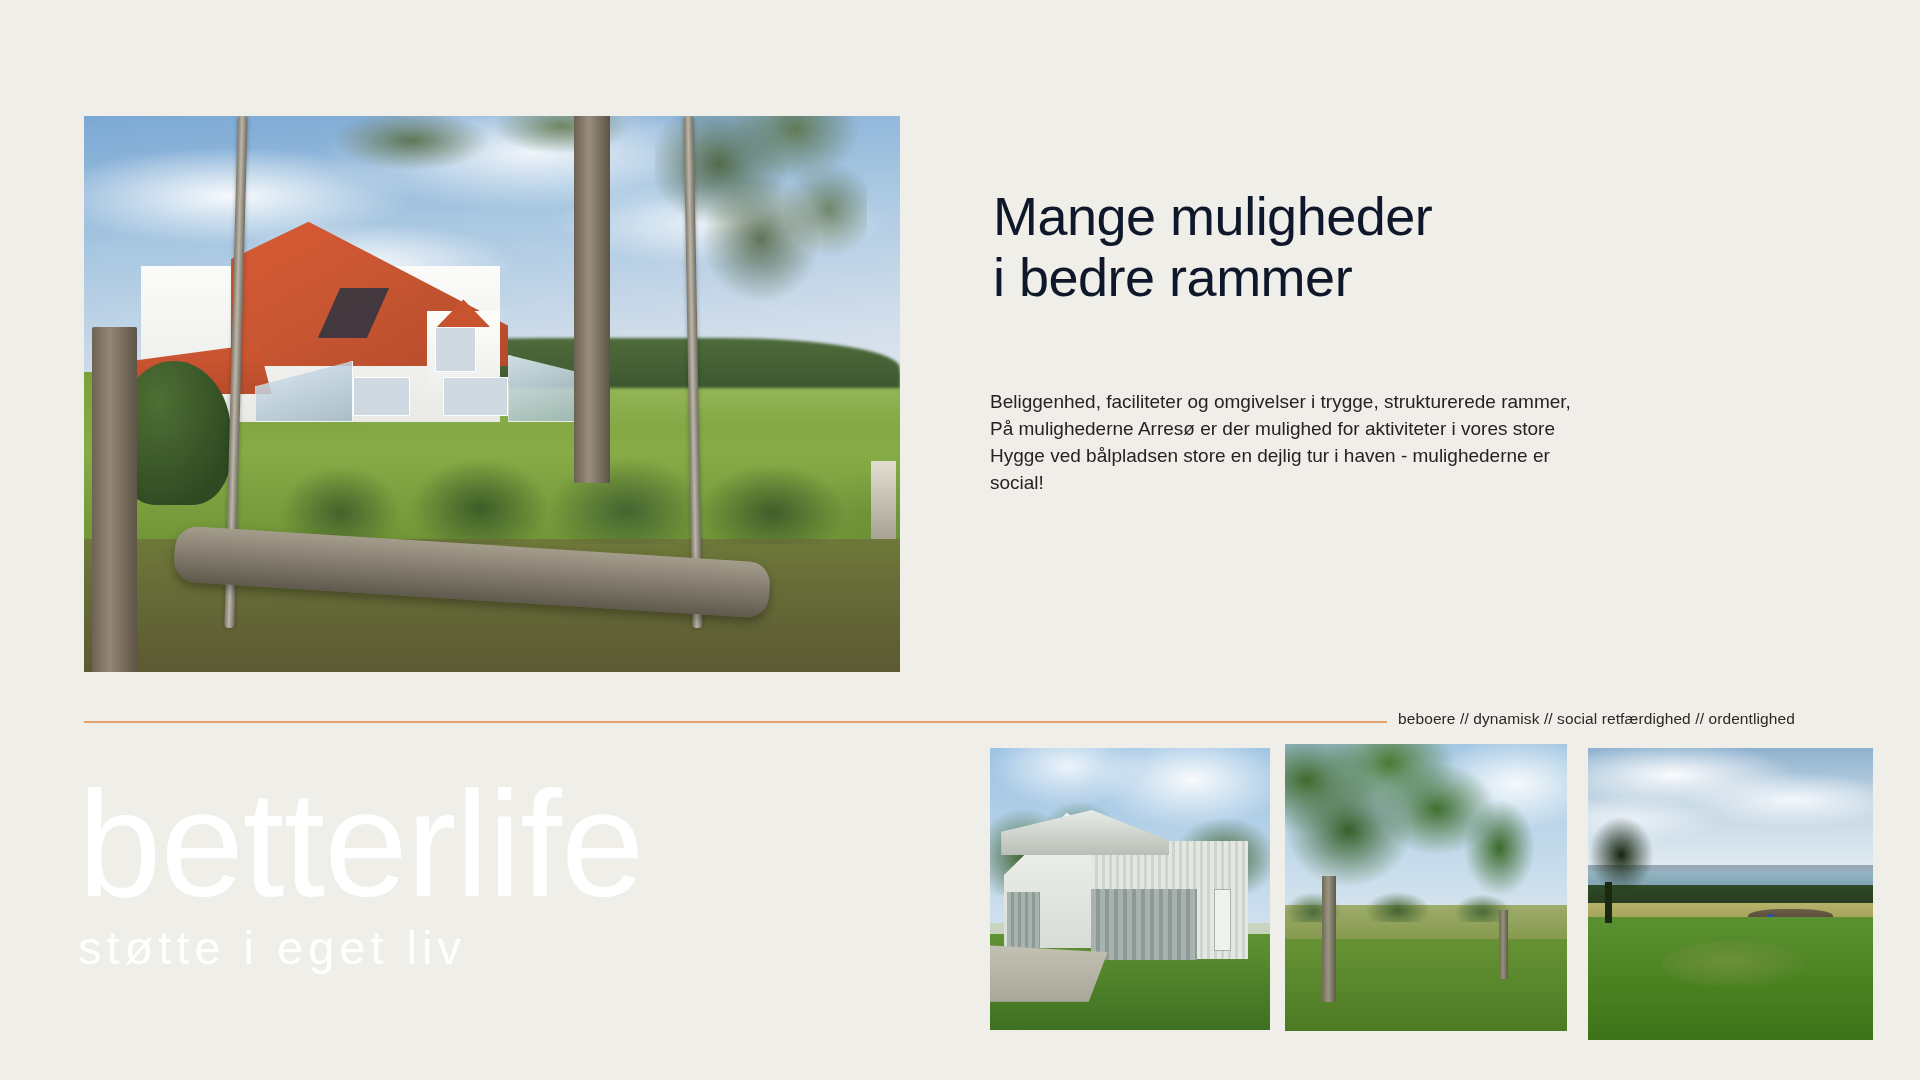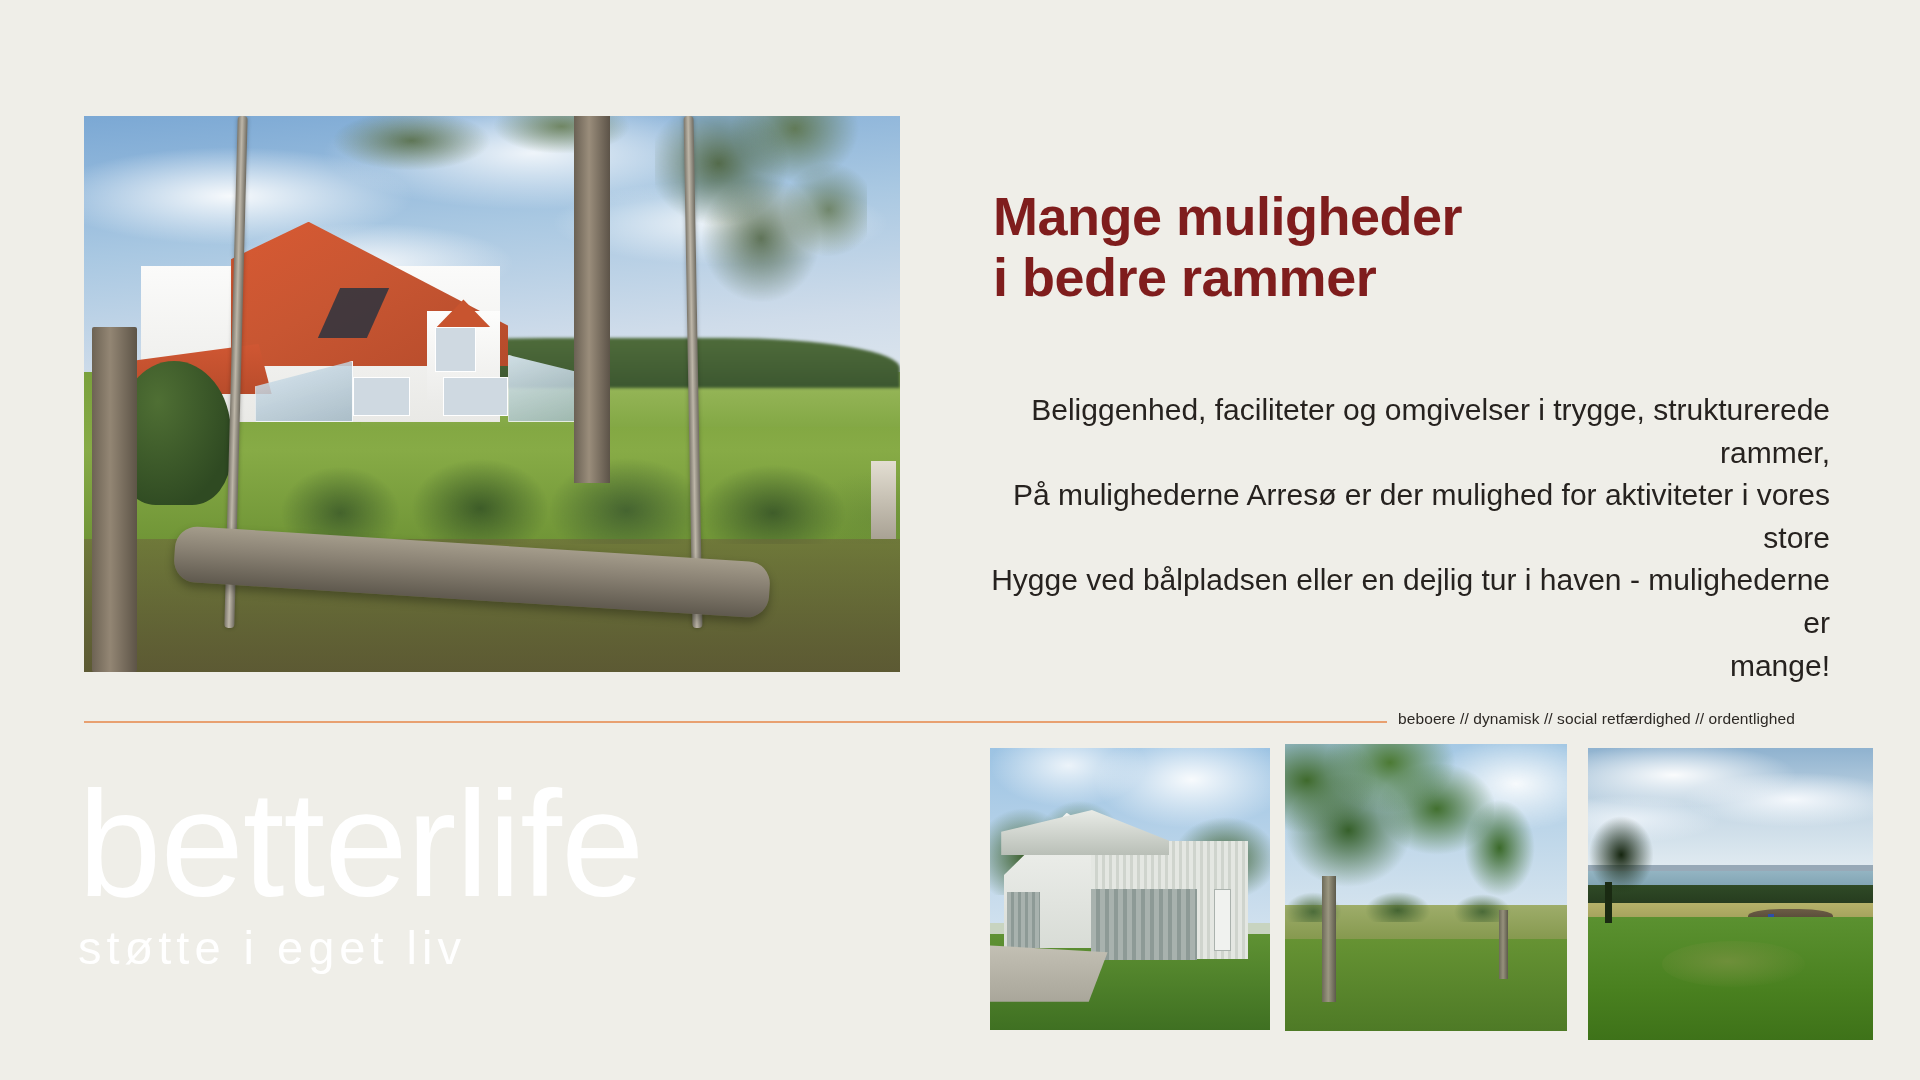--- a/index.html
+++ b/index.html
@@ -134,28 +134,28 @@
     box-shadow:0 5px 10px rgba(0,0,0,.3);
   }
   .hp-post {
     position:absolute; right:0.5%; top:62%; width:3%; height:14%;
     background:linear-gradient(180deg,#e3ded2,#a9a294);
   }
 
   
   .headline {
     position:absolute; left:993px; top:186px; width:820px;
-    color:#7f1d1d;
-    font-size:54px; font-weight:700; line-height:1.13;
+    color:#0f172a;
+    font-size:54px; font-weight:400; line-height:1.13;
     letter-spacing:-0.5px;
   }
   .headline .hl-line { display:block; }
   .body-copy {
     position:absolute; left:990px; top:389px; width:840px;
-    color:#26221f; font-size:30px; line-height:1.42;text-align:right;
+    color:#26221f; font-size:19px; line-height:1.42;
   }
   .body-copy p { margin:0; }
 
   
   .divider {
     position:absolute; left:84px; top:721px; width:1303px; height:2px;
     background:#e8a070;
   }
   .values-tag {
     position:absolute; left:1398px; top:710px; width:440px;
@@ -305,22 +305,22 @@
   </div>
 
   <h1 class="headline">
     <span class="hl-line">Mange muligheder</span>
     <span class="hl-line">i bedre rammer</span>
   </h1>
 
   <div class="body-copy">
     <p>Beliggenhed, faciliteter og omgivelser i trygge, strukturerede rammer,</p>
     <p>På mulighederne Arresø er der mulighed for aktiviteter i vores store</p>
-    <p>Hygge ved bålpladsen eller en dejlig tur i haven - mulighederne er</p>
-    <p>mange!</p>
+    <p>Hygge ved bålpladsen store en dejlig tur i haven - mulighederne er</p>
+    <p>social!</p>
   </div>
 
   <div class="divider"></div>
   <div class="values-tag">beboere // dynamisk // social retfærdighed // ordentlighed</div>
 
   <div class="logo-wrap">
     <div class="logo-main">betterlife</div>
     <div class="logo-sub">støtte i eget liv</div>
   </div>
 

